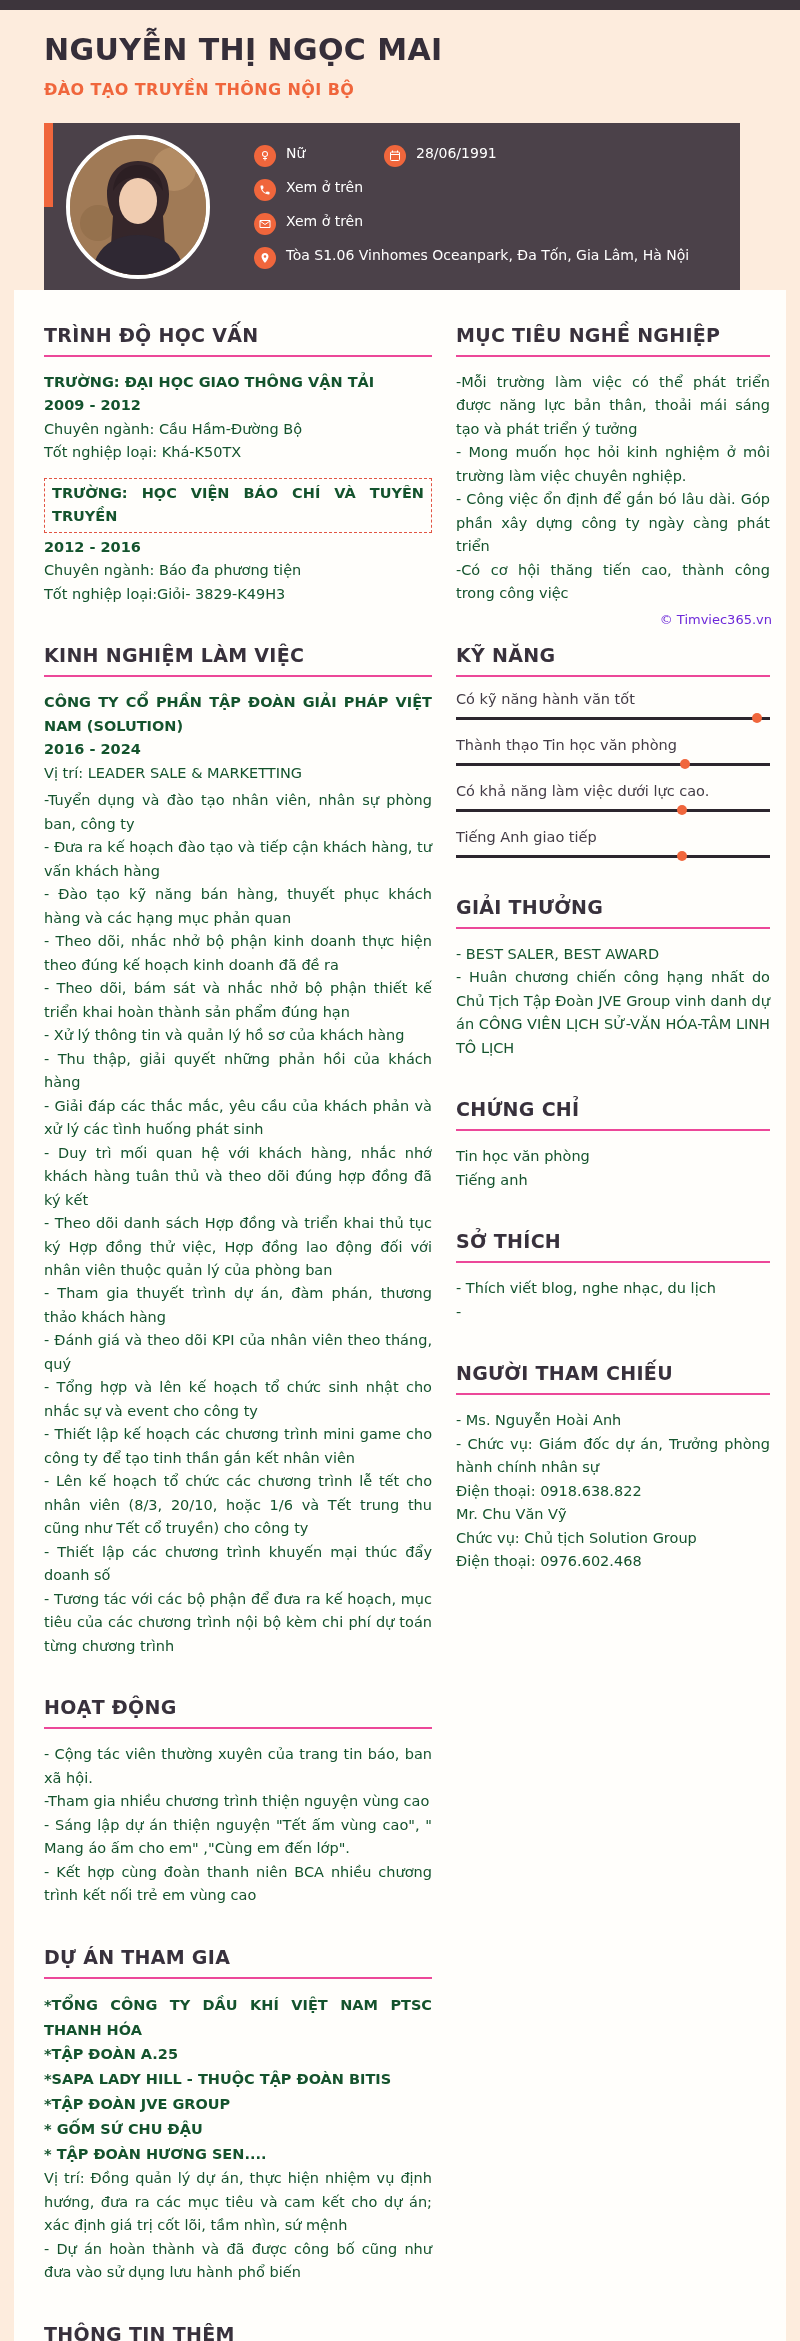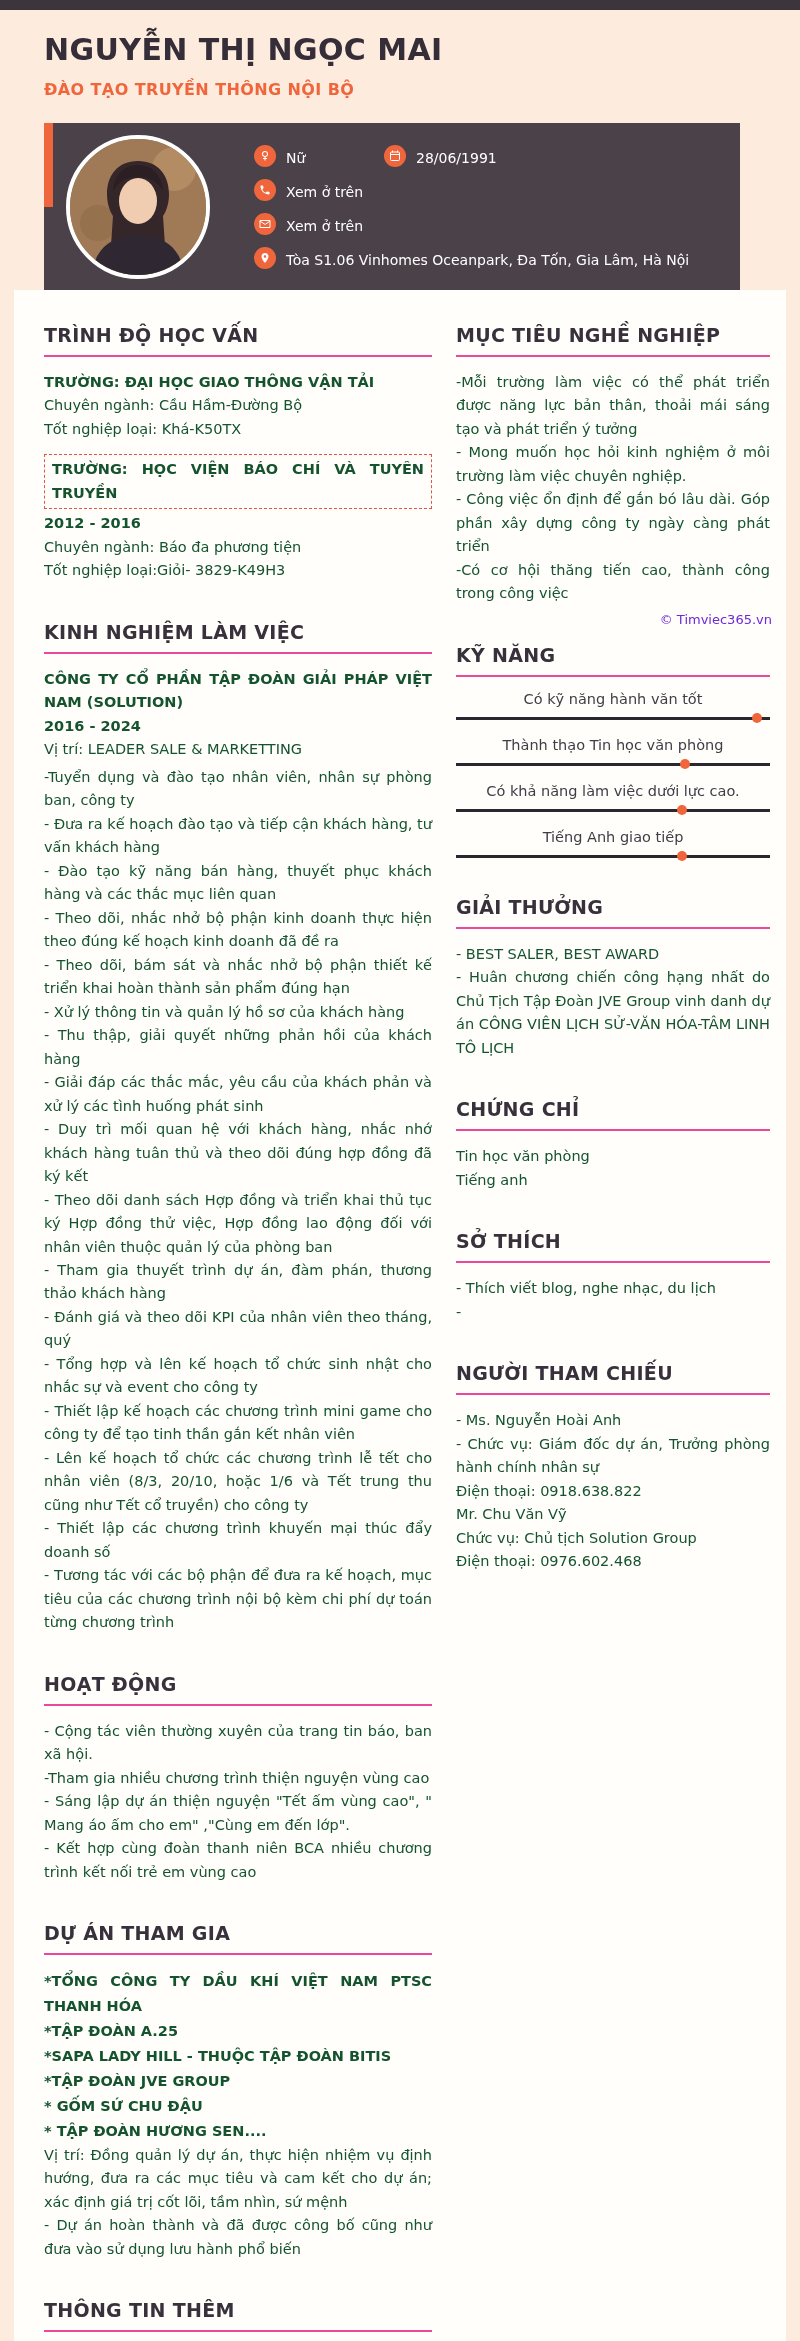--- a/index.html
+++ b/index.html
@@ -9,37 +9,37 @@
   .header{padding:22px 44px 24px}
   .name{font-size:30px;font-weight:700;color:#352e39;letter-spacing:.4px;margin:0}
   .subtitle{margin-top:13px;font-size:16px;font-weight:700;color:#f0663c;letter-spacing:.4px}
   .band{position:relative;margin-left:44px;width:696px;height:167px;background:#4b4149;display:flex;align-items:center;box-sizing:border-box}
   .band-accent{position:absolute;left:0;top:0;width:9px;height:84px;background:#f0663c}
   .avatar{flex:none;margin-left:22px;width:136px;height:136px;border-radius:50%;border:4px solid #ffffff;overflow:hidden;background:#9c7b5e}
   .avatar svg{display:block;width:100%;height:100%}
   .band-info{margin-left:44px;color:#ffffff;font-size:14px;line-height:1.2}
   .info-row{display:flex;align-items:center;margin-bottom:12px}
   .info-row:last-child{margin-bottom:0}
-  .info-pair{display:flex;align-items:flex-end}
+  .info-pair{display:flex;align-items:flex-start}
   .info-pair.first{width:130px}
   .icn{flex:none;width:22px;height:22px;border-radius:50%;background:#f0663c;display:inline-flex;align-items:center;justify-content:center;margin-right:10px}
   .icn svg{width:12px;height:12px}
   .content{flex:1;margin:0 14px;background:#fffefb;display:flex;gap:24px;padding:34px 16px 100px 30px;align-items:flex-start;box-sizing:border-box}
   .col-left{flex:none;width:388px}
   .col-right{flex:1;min-width:0}
   section{margin-bottom:38px}
   .sec-title{font-size:19px;font-weight:700;color:#38313c;letter-spacing:.3px;border-bottom:2px solid #ec4899;padding-bottom:9px;margin:0 0 14px}
   p{font-size:14.5px;line-height:1.62;text-align:justify;margin:0;color:#14532d}
   .b{font-weight:700}
   .edu{margin-bottom:13px}
   .hl-box{border:1px dashed #e25544;padding:3px 7px;margin-bottom:3px;box-sizing:border-box}
   .company-block{margin-bottom:4px}
   .proj{line-height:1.72}
   .skill{margin-bottom:17px}
-  .skill-label{font-size:14.5px;margin-bottom:10px;text-align:center}
+  .skill-label{font-size:14.5px;margin-bottom:10px;text-align:left}
   .skill-bar{position:relative;height:3px;background:#2c262e}
   .skill-dot{position:absolute;top:50%;width:10px;height:10px;border-radius:50%;background:#f0663c;transform:translate(-50%,-50%)}
   .wm-side{position:absolute;top:612px;right:28px;font-size:13px;color:#6d28d9}
 </style>
 </head>
 <body>
 
 <div class="page">
 
   <div class="topbar"></div>
@@ -122,41 +122,42 @@
   </div>
 
   <div class="content">
 
     <div class="col-left">
 
       <section>
         <h2 class="sec-title">TRÌNH ĐỘ HỌC VẤN</h2>
         <div class="edu">
           <p class="b">TRƯỜNG: ĐẠI HỌC GIAO THÔNG VẬN TẢI</p>
+          <p class="b">2009 - 2012</p>
           <p>Chuyên ngành: Cầu Hầm-Đường Bộ</p>
           <p>Tốt nghiệp loại: Khá-K50TX</p>
         </div>
         <div class="edu">
           <p class="b hl-box">TRƯỜNG: HỌC VIỆN BÁO CHÍ VÀ TUYÊN TRUYỀN</p>
           <p class="b">2012 - 2016</p>
           <p>Chuyên ngành: Báo đa phương tiện</p>
           <p>Tốt nghiệp loại:Giỏi- 3829-K49H3</p>
         </div>
       </section>
 
       <section>
         <h2 class="sec-title">KINH NGHIỆM LÀM VIỆC</h2>
         <div class="company-block">
           <p class="b">CÔNG TY CỔ PHẦN TẬP ĐOÀN GIẢI PHÁP VIỆT NAM (SOLUTION)</p>
           <p class="b">2016 - 2024</p>
           <p>Vị trí: LEADER SALE &amp; MARKETTING</p>
         </div>
         <p>-Tuyển dụng và đào tạo nhân viên, nhân sự phòng ban, công ty</p>
         <p>- Đưa ra kế hoạch đào tạo và tiếp cận khách hàng, tư vấn khách hàng</p>
-        <p>- Đào tạo kỹ năng bán hàng, thuyết phục khách hàng và các thắc mục liên quan</p>
+        <p>- Đào tạo kỹ năng bán hàng, thuyết phục khách hàng và các hạng mục phản quan</p>
         <p>- Theo dõi, nhắc nhở bộ phận kinh doanh thực hiện theo đúng kế hoạch kinh doanh đã đề ra</p>
         <p>- Theo dõi, bám sát và nhắc nhở bộ phận thiết kế triển khai hoàn thành sản phẩm đúng hạn</p>
         <p>- Xử lý thông tin và quản lý hồ sơ của khách hàng</p>
         <p>- Thu thập, giải quyết những phản hồi của khách hàng</p>
         <p>- Giải đáp các thắc mắc, yêu cầu của khách phản và xử lý các tình huống phát sinh</p>
         <p>- Duy trì mối quan hệ với khách hàng, nhắc nhớ khách hàng tuân thủ và theo dõi đúng hợp đồng đã ký kết</p>
         <p>- Theo dõi danh sách Hợp đồng và triển khai thủ tục ký Hợp đồng thử việc, Hợp đồng lao động đối với nhân viên thuộc quản lý của phòng ban</p>
         <p>- Tham gia thuyết trình dự án, đàm phán, thương thảo khách hàng</p>
         <p>- Đánh giá và theo dõi KPI của nhân viên theo tháng, quý</p>
         <p>- Tổng hợp và lên kế hoạch tổ chức sinh nhật cho nhắc sự và event cho công ty</p>

